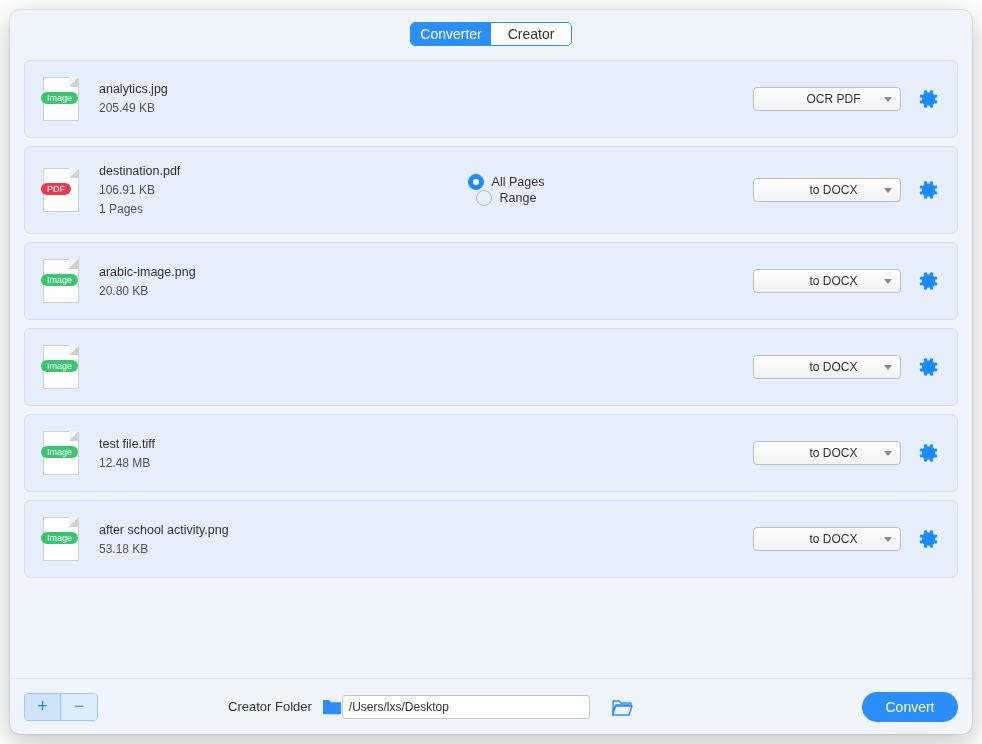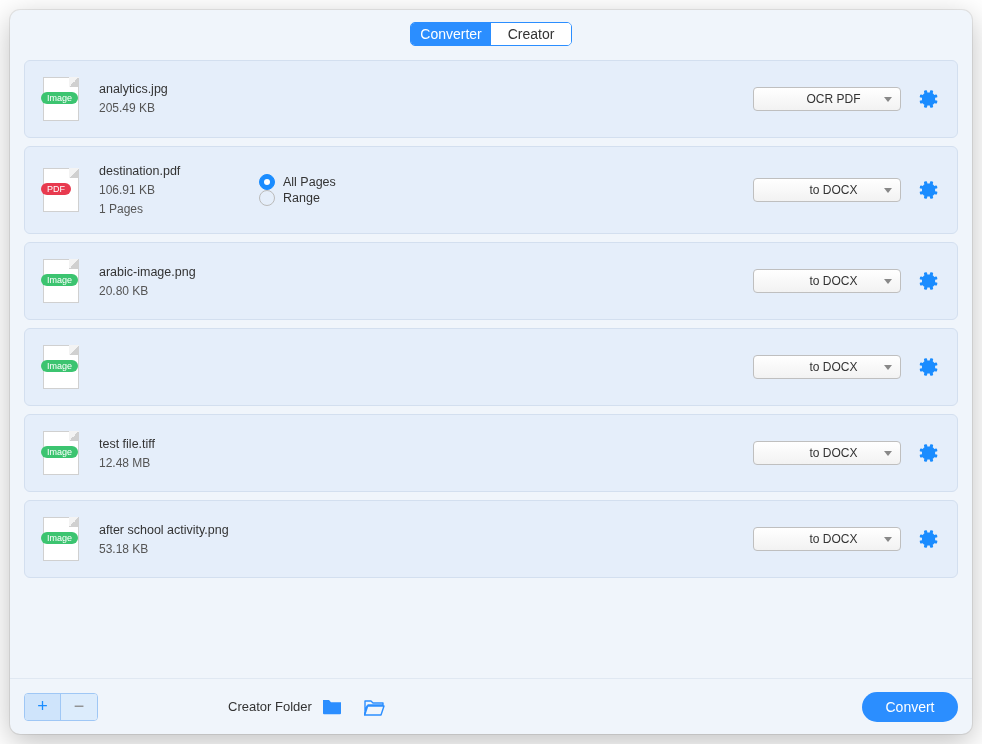--- a/index.html
+++ b/index.html
@@ -16,21 +16,21 @@
 .content { flex: 1; padding: 0 14px; display: flex; flex-direction: column; gap: 8px; overflow-y: auto; }
 .row { background: #e5eefa; border: 1px solid #d3dfef; border-radius: 6px; padding: 14px 18px; display: flex; align-items: center; min-height: 78px; }
 .ficon { width: 36px; height: 44px; position: relative; background: #fff; border: 1px solid #d0d0d0; border-top-right-radius: 0; margin-right: 20px; }
 .ficon::before { content: ""; position: absolute; top: -1px; right: -1px; width: 10px; height: 10px; background: linear-gradient(135deg, #f3f3f3 50%, #d0d0d0 50%); }
 .badge { position: absolute; left: -3px; bottom: 16px; padding: 1px 6px; font-size: 9px; color: #fff; border-radius: 6px; }
 .badge.img { background: #3cc470; }
 .badge.pdf { background: #e83a4f; }
 .finfo { width: 160px; font-size: 12px; color: #333; line-height: 1.6; }
 .finfo .fname { font-size: 12.5px; }
 .finfo .meta { color: #555; }
-.pages { flex: 1; display: flex; flex-direction: column; gap: 0; font-size: 12.5px; color: #333; }
+.pages { flex: 1; display: flex; flex-direction: column; gap: 0; font-size: 12.5px; color: #333; align-items: center; }
 .radio-row { display: flex; align-items: center; gap: 8px; }
 .radio { width: 16px; height: 16px; border-radius: 50%; border: 1px solid #bbb; display: inline-flex; align-items: center; justify-content: center; }
 .radio.on { border-color: #1a8cff; background: #1a8cff; }
 .radio.on::after { content: ""; width: 6px; height: 6px; background: #fff; border-radius: 50%; }
 .spacer { flex: 1; }
 .select { width: 148px; height: 24px; background: linear-gradient(#fff,#f2f2f2); border: 1px solid #bfbfbf; border-radius: 4px; font-size: 12px; display: flex; align-items: center; justify-content: center; position: relative; cursor: pointer; color: #333; padding-left: 13px; }
 .select::after { content: ""; position: absolute; right: 8px; top: 9px; width: 0; height: 0; border-left: 4px solid transparent; border-right: 4px solid transparent; border-top: 5px solid #888; }
 .gear { width: 22px; height: 22px; margin-left: 16px; cursor: pointer; }
 .footer { height: 56px; padding: 0 14px; display: flex; align-items: center; gap: 10px; border-top: 1px solid #e0e8f2; }
 .addremove { display: flex; border: 1px solid #9fc7f5; border-radius: 4px; overflow: hidden; }
@@ -162,20 +162,21 @@
           <span class="minus">−</span>
         </div>
     </div>
     <div class="outlabel">Creator Folder</div>
     <div class="outwrap">
       <span>
         <svg width="20" height="22" viewBox="0 0 20 22">
             <path d="M1 6 h6 l2 2.2 h10 v11 a1 1 0 0 1 -1 1 h-16 a1 1 0 0 1 -1 -1 z" fill="#2b8eff"></path>
           </svg>
       </span>
+      <div class="outinput">/Users/lxs/Desktop</div>
     </div>
     <span class="browse">
       <svg width="22" height="18" viewBox="0 0 22 18">
           <path d="M1 3 h6 l2 2 h10 v2 h-15 l-3 9 z M3 8 h17 l-3 9 h-17 z" fill="none" stroke="#2b8eff" stroke-width="1.4" stroke-linejoin="round"></path>
         </svg>
     </span>
     <button class="convert">Convert</button>
   </div>
 </div>
 

